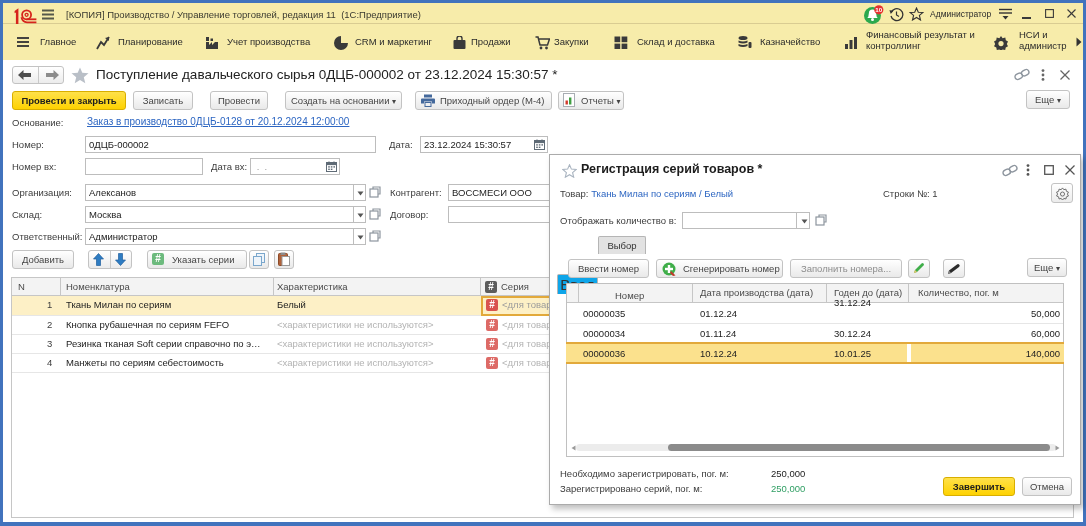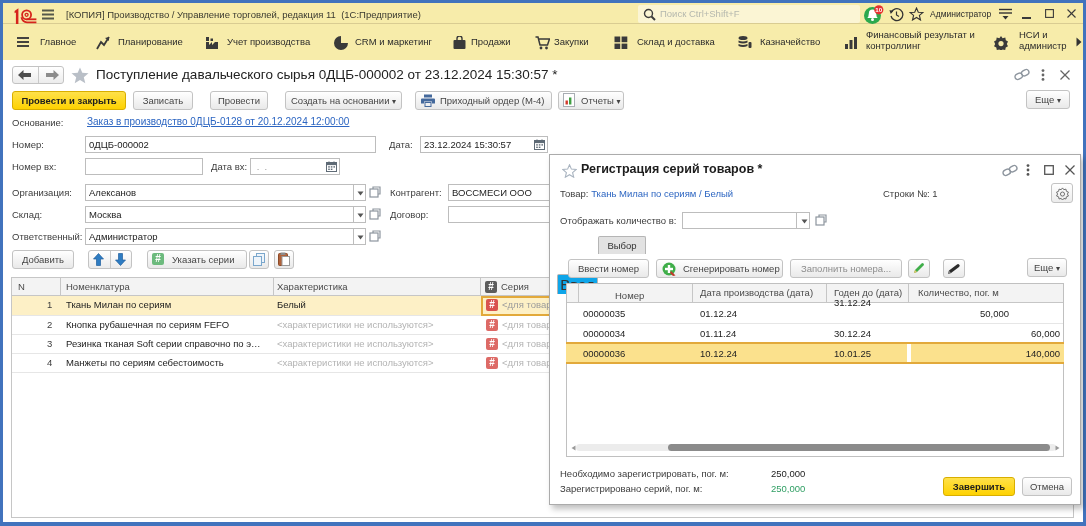--- a/index.html
+++ b/index.html
@@ -41,27 +41,20 @@
     <path d="M7.4 10.3 Q8.7 15.3 13 15.3 L22.4 15.3" fill="none" stroke="#d6241c" stroke-width="1.8"></path>
   </svg>
   <svg class="abs" style="left:39px;top:6px;" width="12" height="12" viewBox="0 0 12 12">
     <g stroke="#55584a" stroke-width="2">
         <line x1="0" y1="1.5" x2="12" y2="1.5"></line>
         <line x1="0" y1="5.5" x2="12" y2="5.5"></line>
         <line x1="0" y1="9.5" x2="12" y2="9.5"></line>
       </g>
   </svg>
   <div class="mtxt" style="left:63px;top:6px;color:#3a3a30;">[КОПИЯ] Производство / Управление торговлей, редакция 11&nbsp;&nbsp;(1С:Предприятие)</div>
-  <div class="srch">
-    <svg class="abs" style="left:5px;top:3px;" width="13" height="13" viewBox="0 0 13 13">
-        <circle cx="5.5" cy="5.5" r="4" stroke="#3c3c3c" stroke-width="1.4" fill="none"></circle>
-        <line x1="8.5" y1="8.5" x2="12" y2="12" stroke="#3c3c3c" stroke-width="2"></line>
-      </svg>
-    <span>Поиск Ctrl+Shift+F</span>
-  </div>
   <svg class="abs" style="left:860px;top:2px;" width="21" height="20" viewBox="0 0 21 20">
     <circle cx="9.5" cy="10.5" r="8.5" fill="#2ca94e"></circle>
     <path d="M9.5 4.5 a3.6 3.6 0 0 1 3.6 3.6 l0.6 3.6 l1 1.2 l-10.4 0 l1 -1.2 l0.6 -3.6 A3.6 3.6 0 0 1 9.5 4.5 Z" fill="#fff"></path>
     <circle cx="9.5" cy="14.6" r="1.5" fill="#fff"></circle>
     <circle cx="15.8" cy="4.8" r="4.6" fill="#e53030"></circle>
     <text x="15.8" y="7" font-size="6.2" fill="#fff" text-anchor="middle" font-weight="bold">10</text>
   </svg>
   <svg class="abs" style="left:886px;top:4px;" width="15" height="15" viewBox="0 0 15 15">
     <path d="M2.2 5.5 A6 6 0 1 1 2 9" stroke="#333" stroke-width="1.3" fill="none"></path>
     <path d="M0.4 3.2 L4.6 3.6 L1.8 7 Z" fill="#333"></path>
@@ -430,21 +423,21 @@
   <div class="mlbl abs" style="left:150px;top:132px;color:#4a4a4a;">Дата производства (дата)</div>
   <div class="mlbl abs" style="left:284px;top:132px;color:#4a4a4a;">Годен до (дата)</div>
   <div class="mlbl abs" style="left:368px;top:132px;color:#4a4a4a;">Количество, пог. м</div>
   <div class="abs" style="left:142px;top:129px;width:1px;height:19px;background:#c6c6c6;"></div>
   <div class="abs" style="left:276px;top:129px;width:1px;height:19px;background:#c6c6c6;"></div>
   <div class="abs" style="left:358px;top:129px;width:1px;height:19px;background:#c6c6c6;"></div>
 
   <div class="mlbl abs" style="left:33px;top:153px;color:#222;">00000035</div>
   <div class="mlbl abs" style="left:150px;top:153px;color:#222;">01.12.24</div>
   <div class="mlbl abs" style="left:284px;top:142px;color:#222;">31.12.24</div>
-  <div class="mlbl abs" style="left:430px;top:153px;width:80px;text-align:left;color:#222;">50,000</div>
+  <div class="mlbl abs" style="left:430px;top:153px;width:80px;text-align:right;color:#222;">50,000</div>
   <div class="abs" style="left:17px;top:168px;width:496px;height:1px;background:#e6e6e6;"></div>
   <div class="mlbl abs" style="left:33px;top:173px;color:#222;">00000034</div>
   <div class="mlbl abs" style="left:150px;top:173px;color:#222;">01.11.24</div>
   <div class="mlbl abs" style="left:284px;top:173px;color:#222;">30.12.24</div>
   <div class="mlbl abs" style="left:430px;top:173px;width:80px;text-align:right;color:#222;">60,000</div>
   <div class="abs" style="left:17px;top:188px;width:496px;height:1px;background:#e6e6e6;"></div>
   <div class="abs" style="left:16px;top:187px;width:498px;height:22px;background:#fbe18d;border-top:2px solid #e2a93b;border-bottom:2px solid #e2a93b;"></div>
   <div class="abs" style="left:357px;top:189px;width:4px;height:18px;background:#fff;"></div>
   <div class="mlbl abs" style="left:33px;top:193px;color:#222;">00000036</div>
   <div class="mlbl abs" style="left:150px;top:193px;color:#222;">10.12.24</div>

